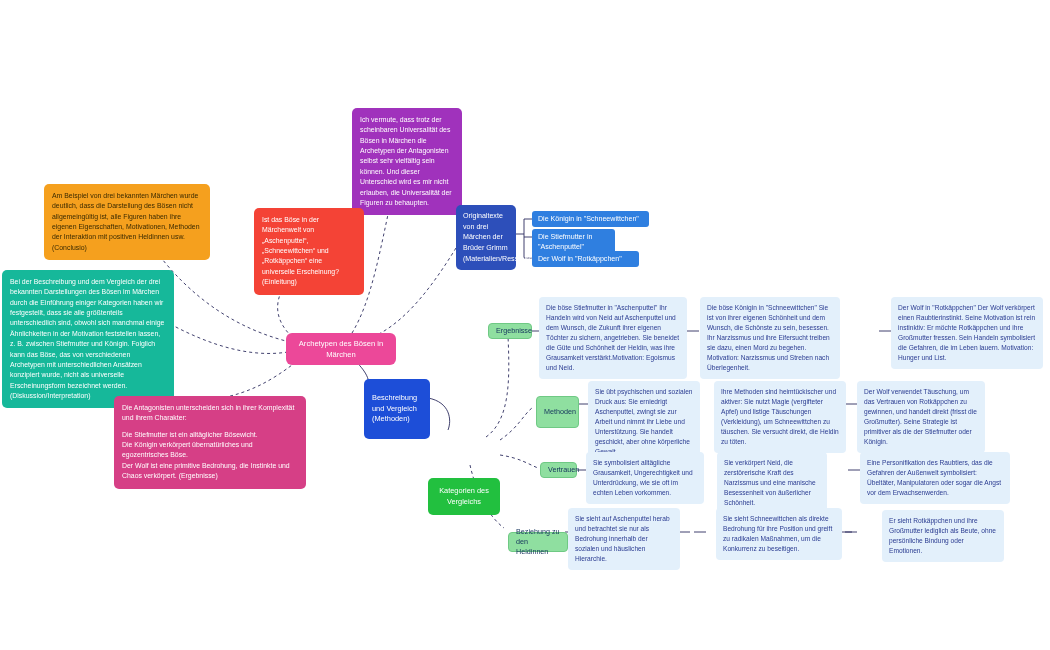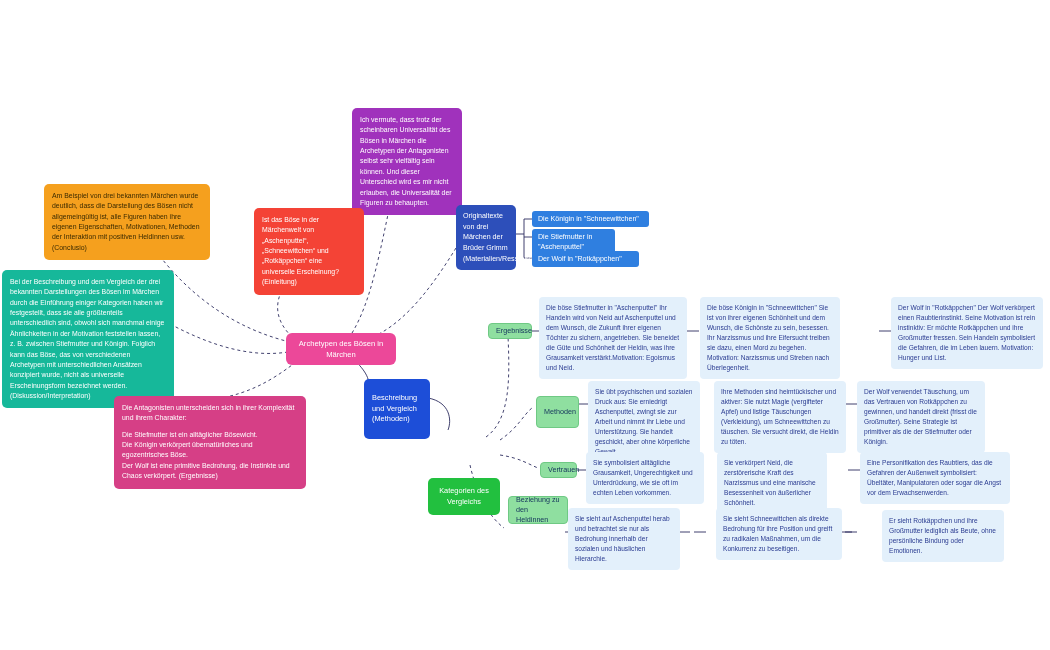--- a/index.html
+++ b/index.html
@@ -170,21 +170,21 @@
 
   <div class="node branch" style="left:488px;top:323px;width:44px;height:16px;">
     <span>Ergebnisse</span>
   </div>
   <div class="node branch" style="left:536px;top:396px;width:43px;height:32px;">
     <span>Methoden</span>
   </div>
   <div class="node branch" style="left:540px;top:462px;width:37px;height:16px;">
     <span>Vertrauen</span>
   </div>
-  <div class="node branch" style="left:508px;top:496px;width:60px;height:28px;">
+  <div class="node branch" style="left:508px;top:532px;width:60px;height:20px;">
     <span>Beziehung zu den Heldinnen</span>
   </div>
 
   <div class="node card" style="left:539px;top:297px;width:148px;">
     <span>Die böse Stiefmutter in "Aschenputtel" Ihr Handeln wird von Neid auf Aschenputtel und dem Wunsch, die Zukunft ihrer eigenen Töchter zu sichern, angetrieben. Sie beneidet die Güte und Schönheit der Heldin, was ihre Grausamkeit verstärkt.Motivation: Egoismus und Neid.</span>
   </div>
   <div class="node card" style="left:700px;top:297px;width:140px;">
     <span>Die böse Königin in "Schneewittchen" Sie ist von ihrer eigenen Schönheit und dem Wunsch, die Schönste zu sein, besessen. Ihr Narzissmus und ihre Eifersucht treiben sie dazu, einen Mord zu begehen. Motivation: Narzissmus und Streben nach Überlegenheit.</span>
   </div>
   <div class="node card" style="left:891px;top:297px;width:152px;">

